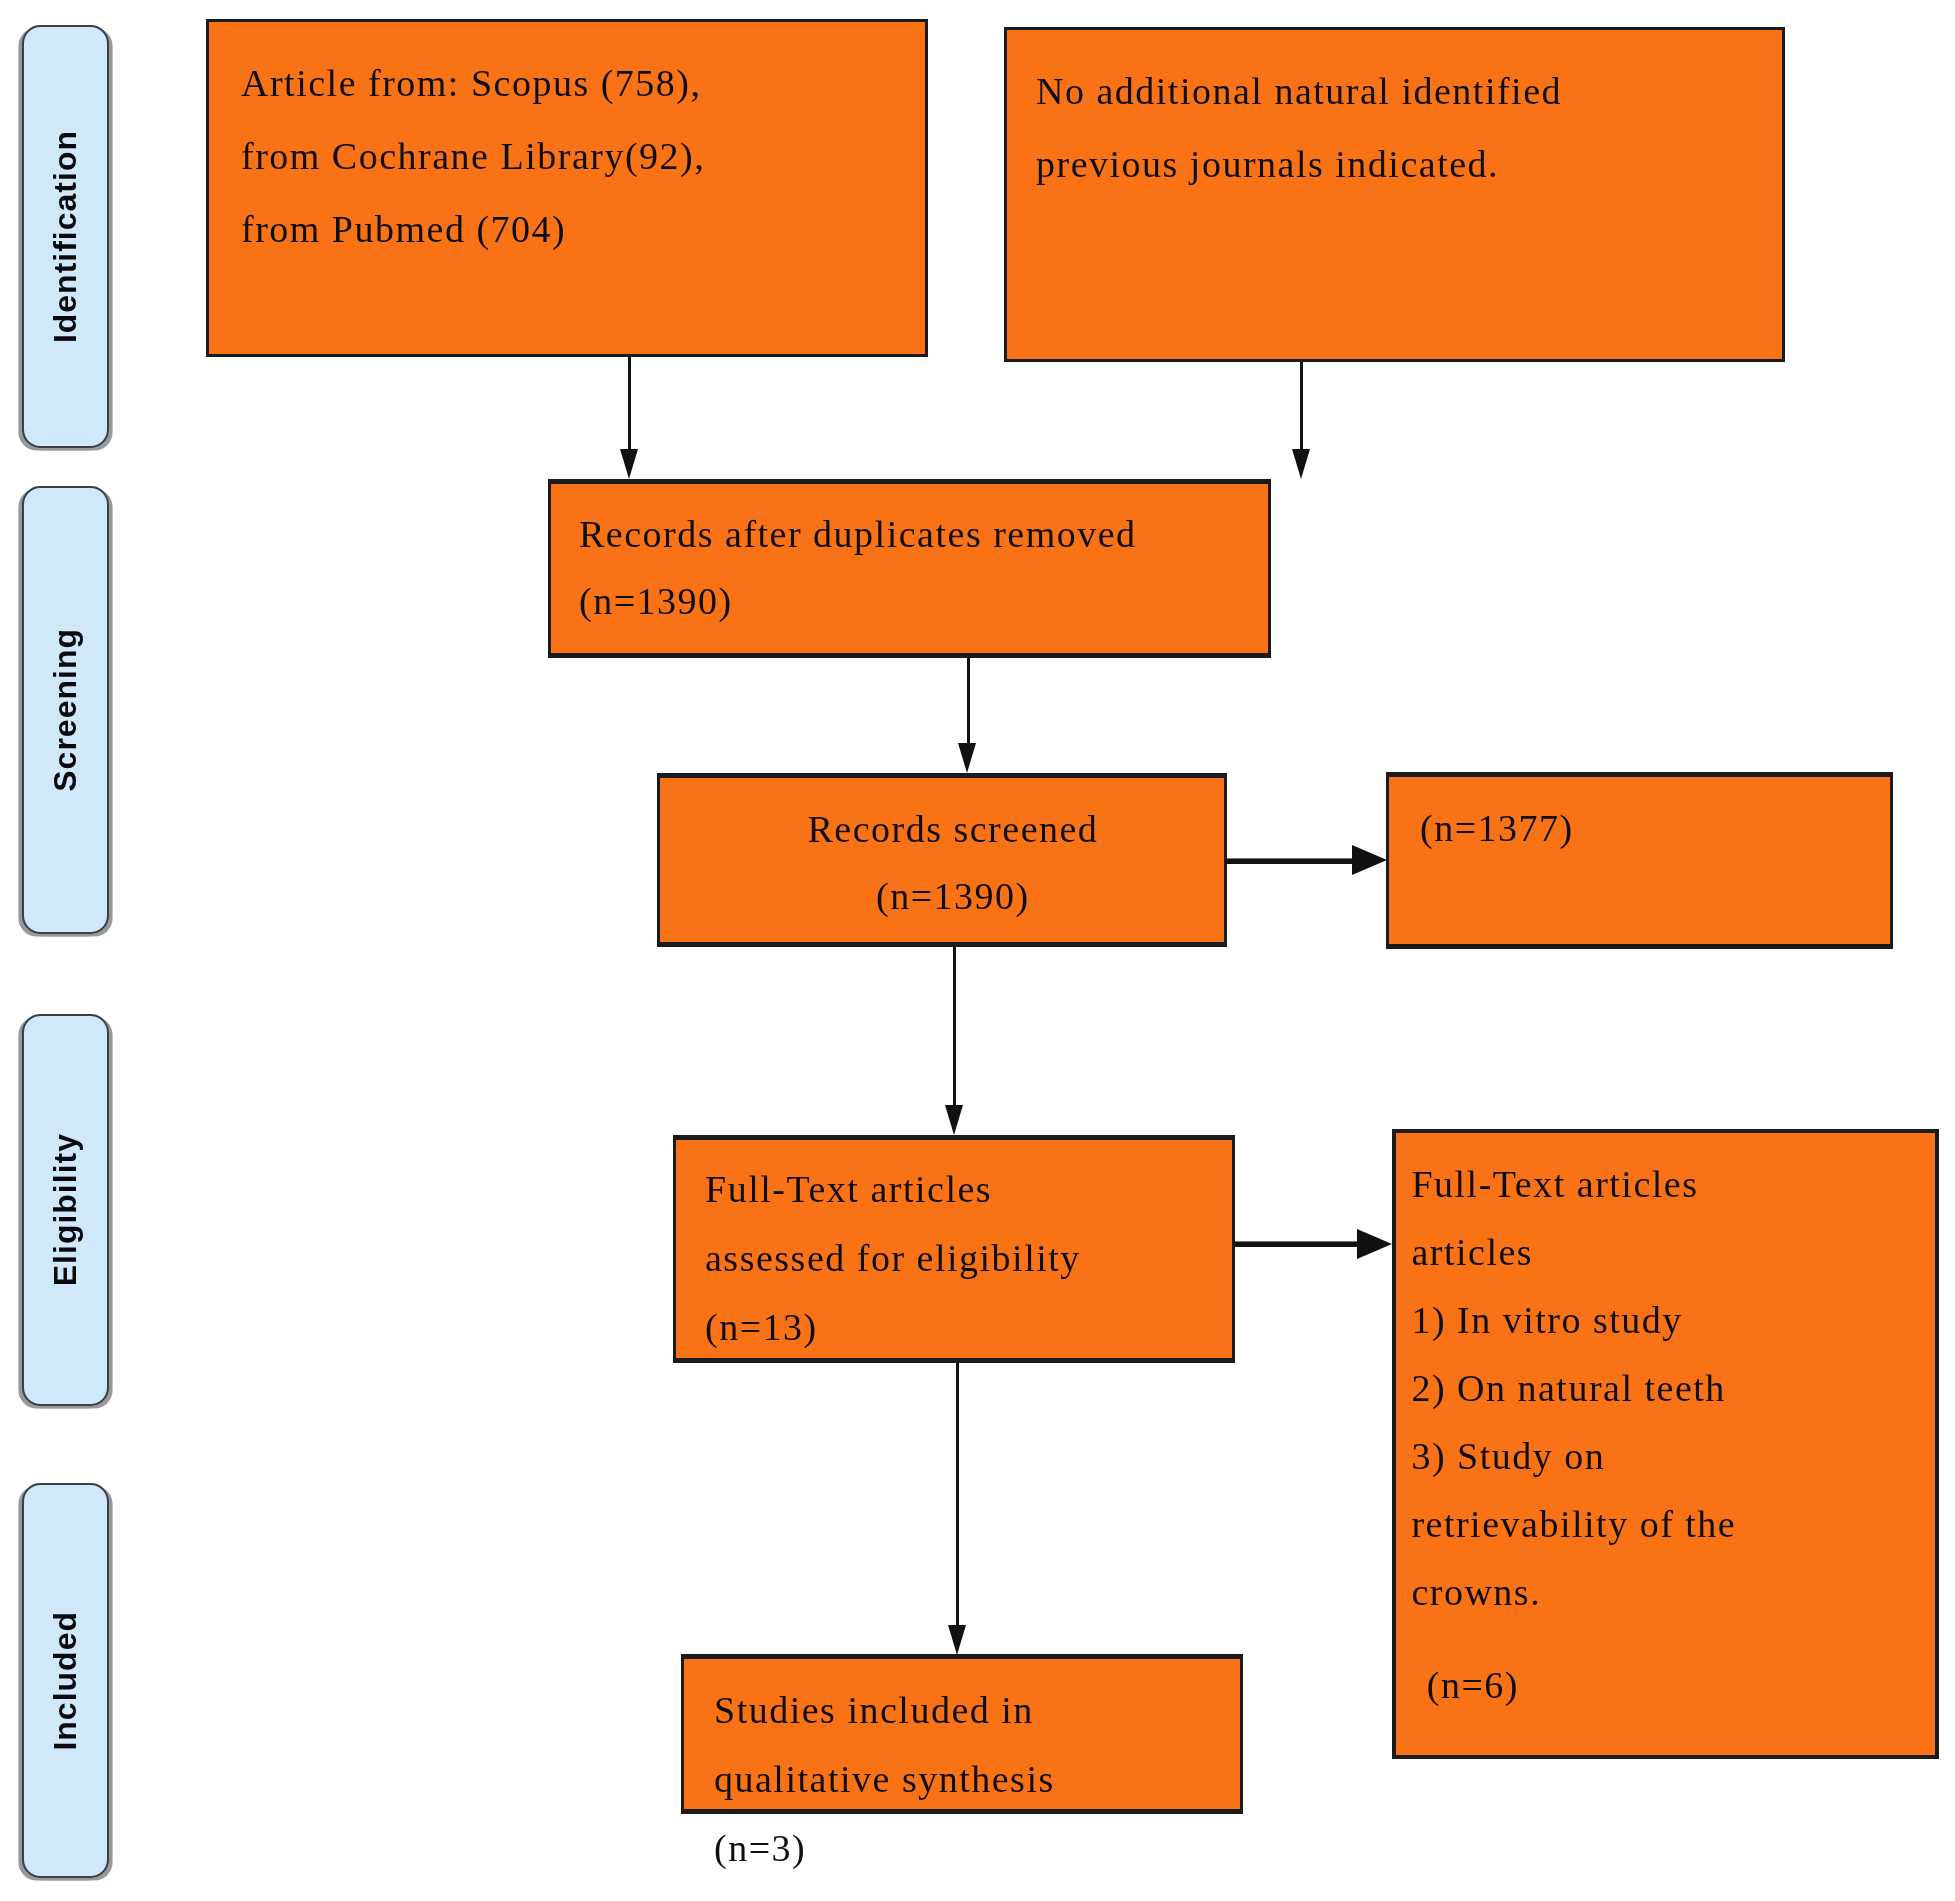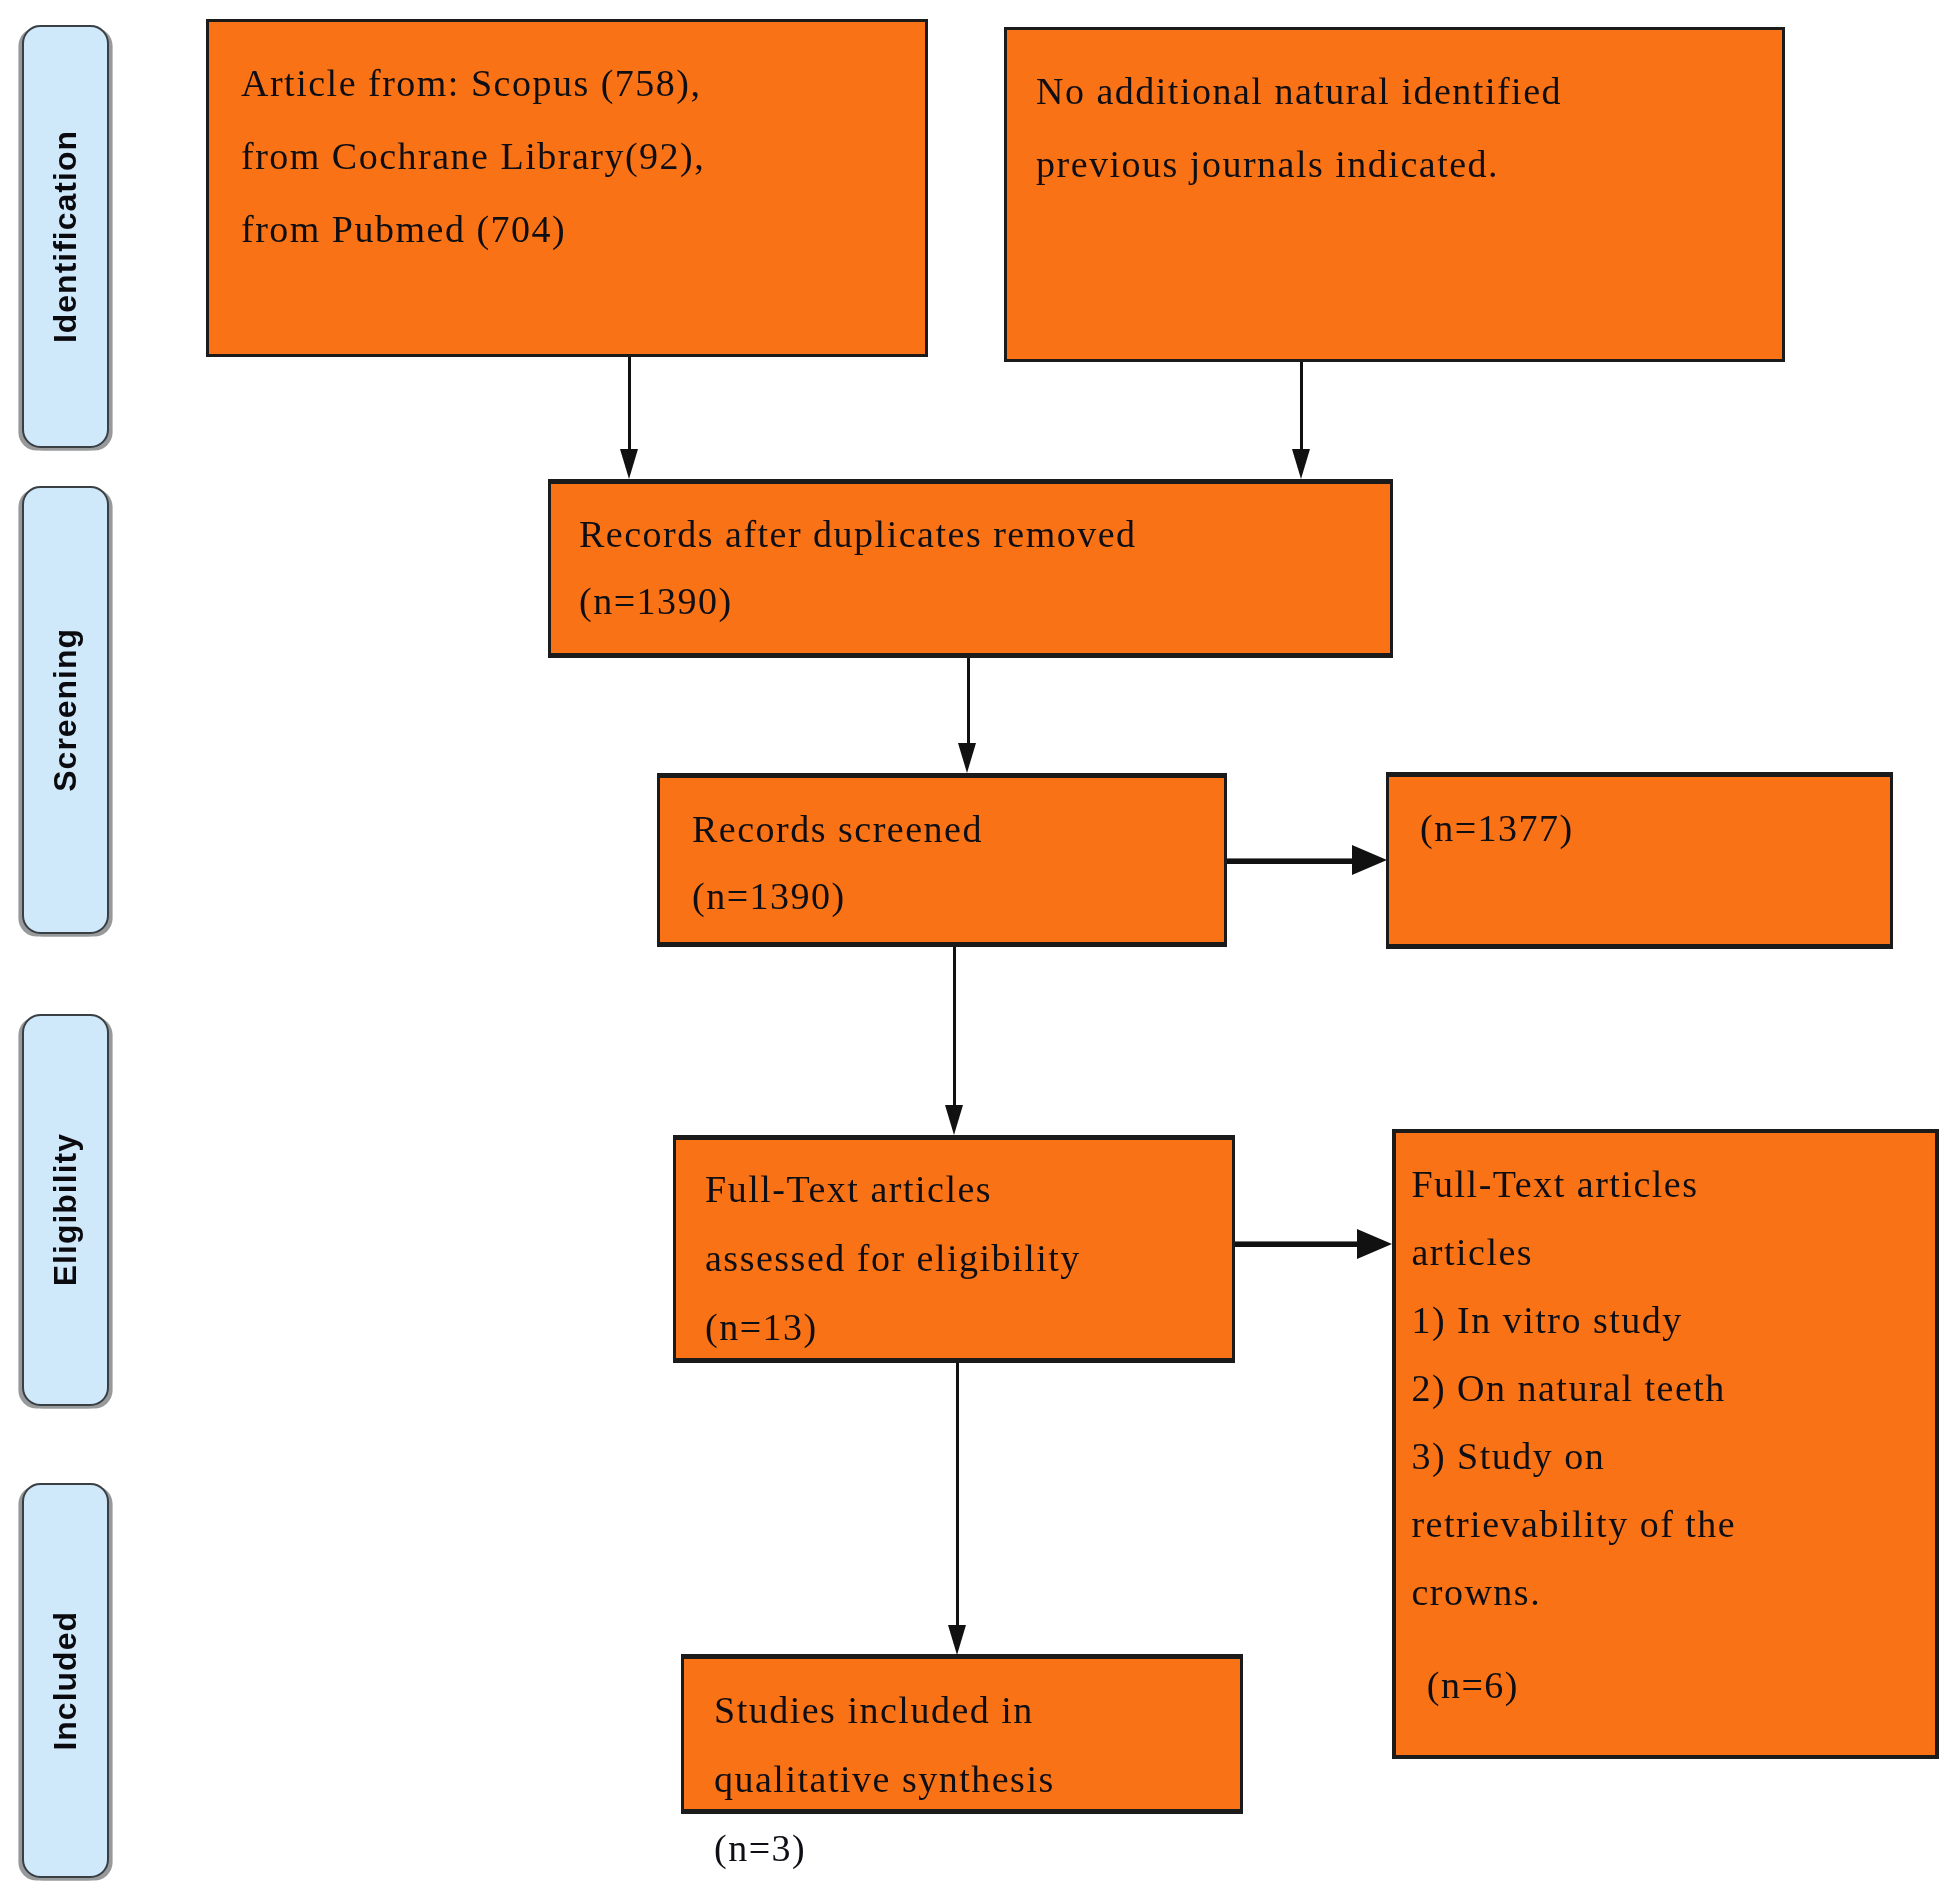--- a/index.html
+++ b/index.html
@@ -60,25 +60,25 @@
   .box .line {
     font-size: 38px;
     line-height: 71px;
     letter-spacing: 1.5px;
     white-space: nowrap;
     color: var(--text);
   }
   .box-a { left: 206px;  top: 19px;   width: 722px; height: 338px;  padding: 24.6px 10.2px 0 32px; }
   .box-a .line, .box-b .line { line-height: 73px; }
   .box-b { left: 1004px; top: 27px;   width: 781px; height: 335px;  padding: 24.6px 10.2px 0 29px; }
-  .box-c { left: 548px; top: 479px;  width: 845px; height: 179px;  padding: 17.4px 10.2px 0 28px;
+  .box-c { left: 548px; top: 479px;  width: 723px; height: 179px;  padding: 17.4px 10.2px 0 28px;
            border-top-width: 5.6px; border-bottom-width: 5.6px; }
   .box-c .line { line-height: 67px; }
   .box-d { left: 657px; top: 773px; width: 570px; height: 174px;  padding: 18.4px 10.2px 0 32px;
-           border-top-width: 5.6px; border-bottom-width: 5.6px; }
+           border-top-width: 5.6px; border-bottom-width: 5.6px; text-align: center; }
   .box-d .line { line-height: 67px; }
   .box-e { left: 1386px; top: 772px; width: 507px;  height: 177px;  padding: 17.4px 10.2px 0 31px;
            border-top-width: 5.6px; border-bottom-width: 5.6px; }
   .box-e .line { line-height: 68px; }
   .box-f { left: 673px; top: 1135px; width: 562px; height: 228px;  padding: 15.4px 10.2px 0 29px;
            border-top-width: 5.6px; border-bottom-width: 5.6px; }
   .box-f .line { line-height: 69px; }
   .box-g { left: 1392px; top: 1129px; width: 547px; height: 630px; padding: 17.4px 10.2px 0 15.4px;
            border-width: 4.1px; }
   .box-g .line { line-height: 68px; }

